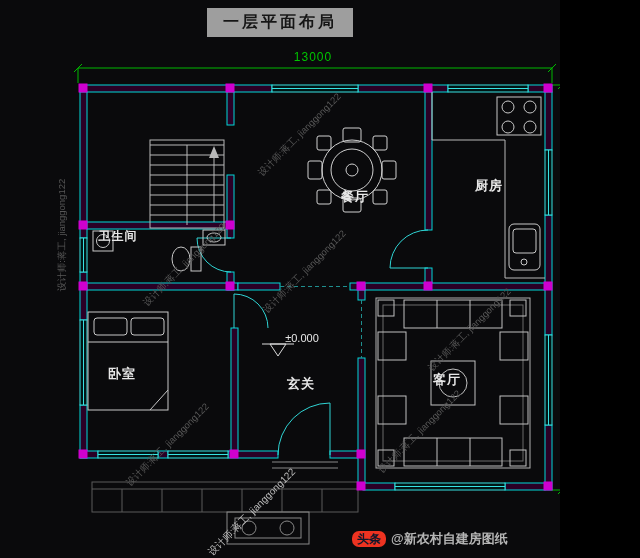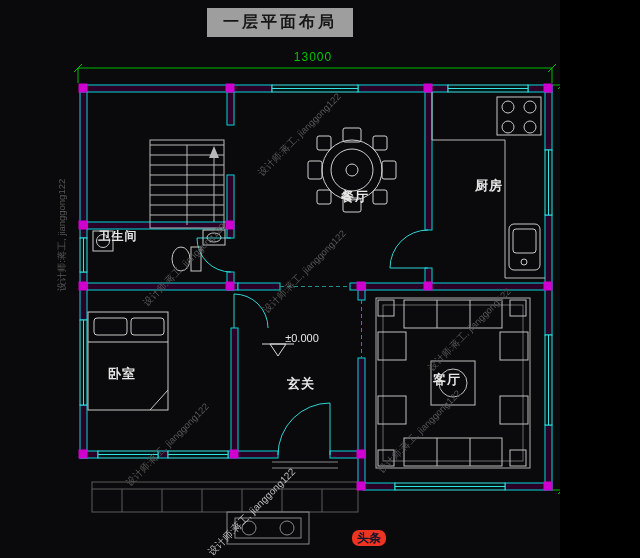--- a/index.html
+++ b/index.html
@@ -290,15 +290,16 @@
   <div class="wm" style="left:300px;top:135px;transform:translate(-50%,-50%) rotate(-45deg)">设计师:蒋工, jianggong122</div>
   <div class="wm" style="left:305px;top:272px;transform:translate(-50%,-50%) rotate(-45deg)">设计师:蒋工, jianggong122</div>
   <div class="wm" style="left:470px;top:330px;transform:translate(-50%,-50%) rotate(-45deg)">设计师:蒋工, jianggong122</div>
   <div class="wm" style="left:420px;top:432px;transform:translate(-50%,-50%) rotate(-45deg)">设计师:蒋工, jianggong122</div>
   <div class="wm" style="left:168px;top:445px;transform:translate(-50%,-50%) rotate(-45deg)">设计师:蒋工, jianggong122</div>
   <div class="wm" style="left:577px;top:390px;transform:translate(-50%,-50%) rotate(-90deg)">设计师:蒋工, jianggong122</div>
   <div class="wm wm-bright" style="left:252px;top:512px;transform:translate(-50%,-50%) rotate(-45deg)">设计师:蒋工, jianggong122</div>
 
   <div class="footer" style="left:352px;top:530px">
     <span class="logo">头条</span>
+    <span class="handle">@新农村自建房图纸</span>
   </div>
 
 </div>
 
 </body></html>

